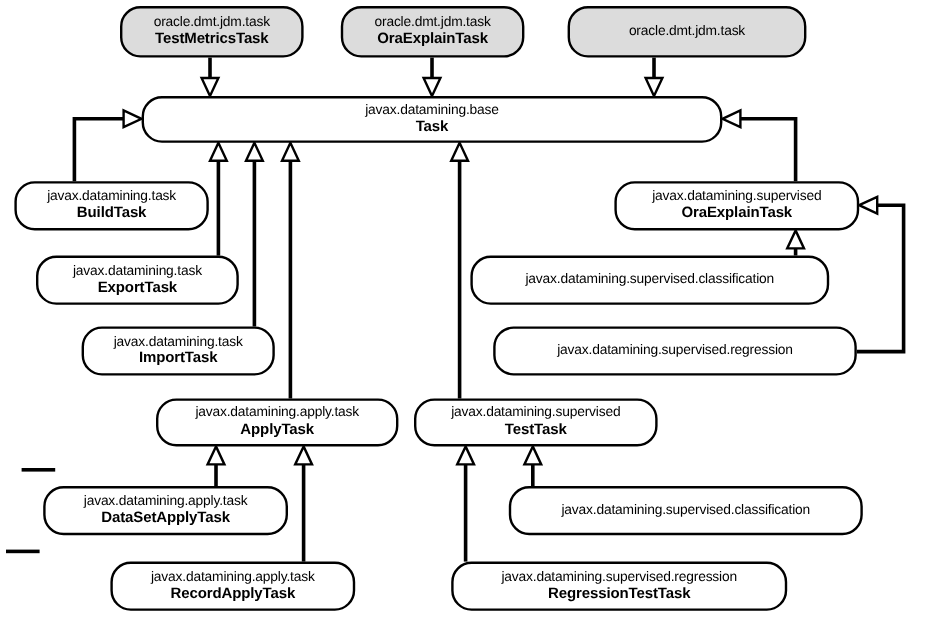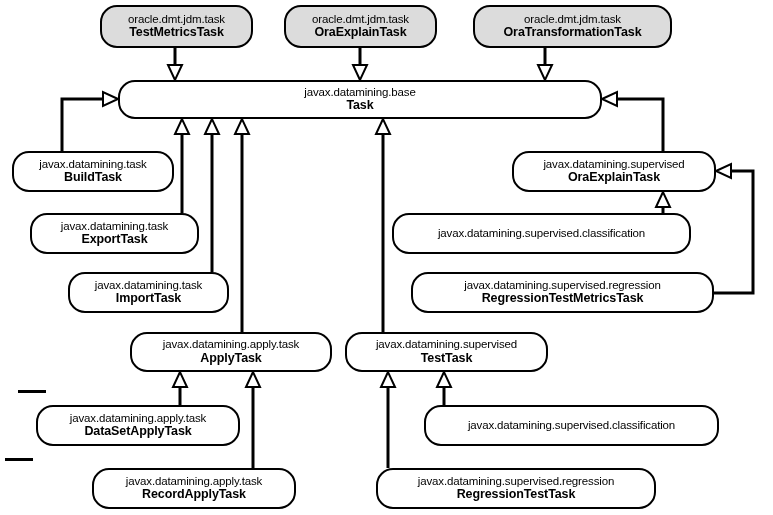--- a/index.html
+++ b/index.html
@@ -101,21 +101,20 @@
 <div class="node shaded" style="left: 100px; top: 5px; width: 153px; height: 43px;">
       <div class="pkg">oracle.dmt.jdm.task</div>
       <div class="cls">TestMetricsTask</div>
     </div>
     <div class="node shaded" style="left: 284px; top: 5px; width: 153px; height: 43px;">
       <div class="pkg">oracle.dmt.jdm.task</div>
       <div class="cls">OraExplainTask</div>
     </div>
     <div class="node shaded" style="left: 473px; top: 5px; width: 199px; height: 43px;">
       <div class="pkg">oracle.dmt.jdm.task</div>
-      <div class="cls">OraTransformationTask</div>
     </div>
     <div class="node" style="left: 118px; top: 80px; width: 484px; height: 39px;">
       <div class="pkg">javax.datamining.base</div>
       <div class="cls">Task</div>
     </div>
     <div class="node" style="left: 12px; top: 151px; width: 162px; height: 41px;">
       <div class="pkg">javax.datamining.task</div>
       <div class="cls">BuildTask</div>
     </div>
     <div class="node" style="left: 30px; top: 213px; width: 169px; height: 41px;">
@@ -128,21 +127,20 @@
     </div>
     <div class="node" style="left: 512px; top: 151px; width: 204px; height: 41px;">
       <div class="pkg">javax.datamining.supervised</div>
       <div class="cls">OraExplainTask</div>
     </div>
     <div class="node" style="left: 392px; top: 213px; width: 299px; height: 41px;">
       <div class="pkg">javax.datamining.supervised.classification</div>
     </div>
     <div class="node" style="left: 411px; top: 272px; width: 303px; height: 41px;">
       <div class="pkg">javax.datamining.supervised.regression</div>
-      <div class="cls">RegressionTestMetricsTask</div>
     </div>
     <div class="node" style="left: 130px; top: 332px; width: 202px; height: 40px;">
       <div class="pkg">javax.datamining.apply.task</div>
       <div class="cls">ApplyTask</div>
     </div>
     <div class="node" style="left: 345px; top: 332px; width: 203px; height: 40px;">
       <div class="pkg">javax.datamining.supervised</div>
       <div class="cls">TestTask</div>
     </div>
     <div class="node" style="left: 36px; top: 405px; width: 204px; height: 41px;">

